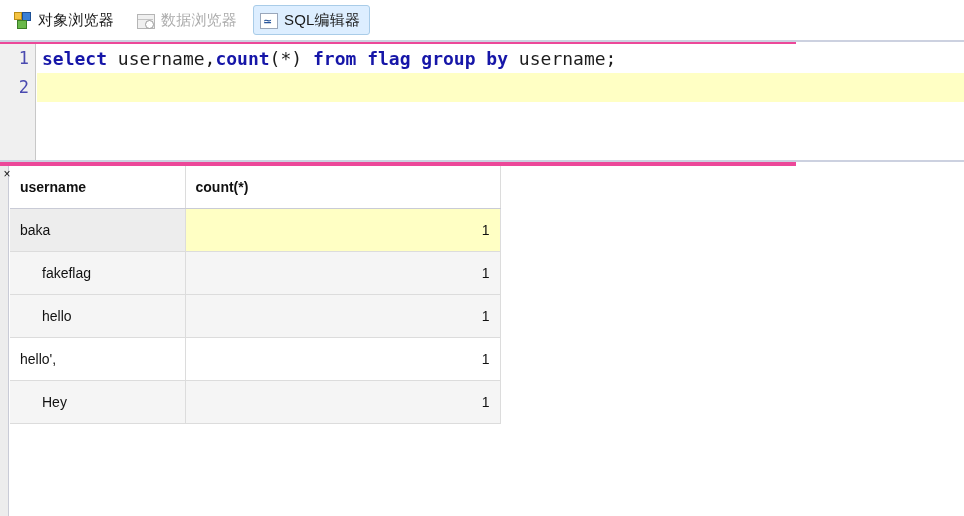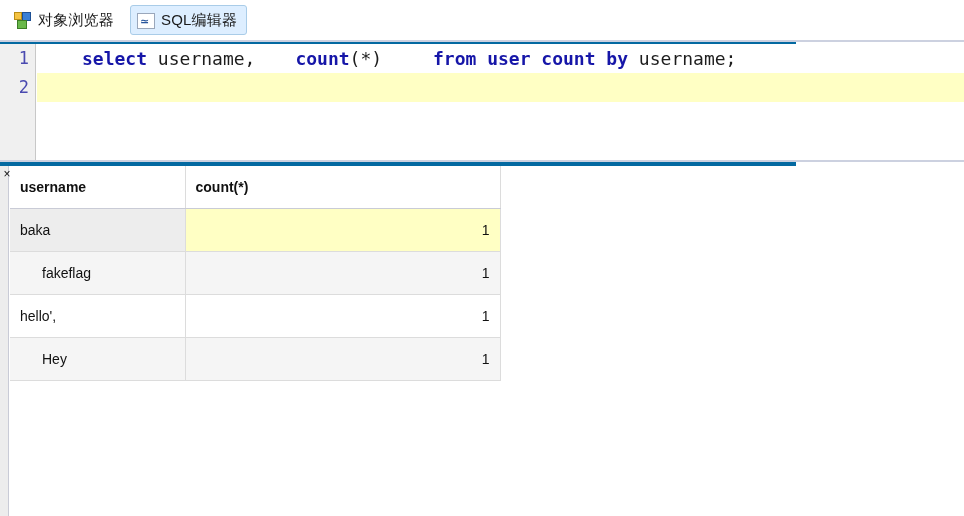--- a/index.html
+++ b/index.html
@@ -8,21 +8,21 @@
     width: 964px; height: 516px;
     background: #ffffff;
     font-family: "Liberation Sans", sans-serif;
     overflow: hidden;
   }
 
   #app {
     position: relative;
     width: 796px;
     height: 516px;
-    background: #0369a1;
+    background: #ec4899;
   }
 
   
   .tabbar {
     position: absolute;
     left: 0; top: 0;
     width: 964px; height: 42px;
     background: #ffffff;
     border-bottom: 2px solid #ccd1e0;
     display: flex;
@@ -126,21 +126,21 @@
   .code-line {
     height: 29px;
     line-height: 29px;
     font-family: "DejaVu Sans Mono", monospace;
     font-size: 18px;
     white-space: pre;
     color: #1d1d1d;
     padding-left: 5px;
   }
   .code-line.hl { background: #ffffc4; }
-  .kw { color: #1616a8; font-weight: bold; margin-left: 40px; }
+  .kw { color: #1616a8; font-weight: bold; }
 
   
   .grid-wrap {
     position: absolute;
     left: 0; top: 166px;
     width: 964px; height: 350px;
     background: #ffffff;
   }
   .grid-gutter {
     position: absolute;
@@ -199,37 +199,41 @@
 
     <div class="tab">
       <span class="tab-icon ic-cubes">
         <i class="c1"></i>
           <i class="c2"></i>
           <i class="c3"></i>
       </span>
       <span class="tab-label">对象浏览器</span>
     </div>
 
+    <div class="tab disabled">
+      <span class="tab-icon ic-grid"></span>
+      <span class="tab-label">数据浏览器</span>
+    </div>
 
     <div class="tab selected">
       <span class="tab-icon ic-sql">
         <span class="sq">≃</span>
       </span>
       <span class="tab-label">SQL编辑器</span>
     </div>
 
   </div>
 
   <div class="editor">
     <div class="gutter">
       <div class="ln">1</div>
       <div class="ln">2</div>
     </div>
     <div class="code">
-      <div class="code-line"><span class="kw">select</span><span> username,</span><span class="kw">count</span><span>(*) </span><span class="kw">from user count by</span><span> username;</span></div>
+      <div class="code-line"><span class="kw">select</span><span> username,</span><span class="kw">count</span><span>(*) </span><span class="kw">from flag group by</span><span> username;</span></div>
       <div class="code-line hl"><span></span></div>
     </div>
   </div>
 
   <div class="grid-wrap">
     <div class="grid-gutter"></div>
     <div class="close-mark">×</div>
 
     <table class="rs">
       <colgroup>
@@ -244,20 +248,24 @@
       </thead>
       <tbody>
           <tr>
             <td class="c-user selrow">baka</td>
             <td class="c-count sel">1</td>
           </tr>
           <tr class="alt">
             <td class="c-user">fakeflag</td>
             <td class="c-count">1</td>
           </tr>
+          <tr class="alt">
+            <td class="c-user">hello</td>
+            <td class="c-count">1</td>
+          </tr>
           <tr>
             <td class="c-user">hello',</td>
             <td class="c-count">1</td>
           </tr>
           <tr class="alt">
             <td class="c-user">Hey</td>
             <td class="c-count">1</td>
           </tr>
         </tbody>
     </table>

